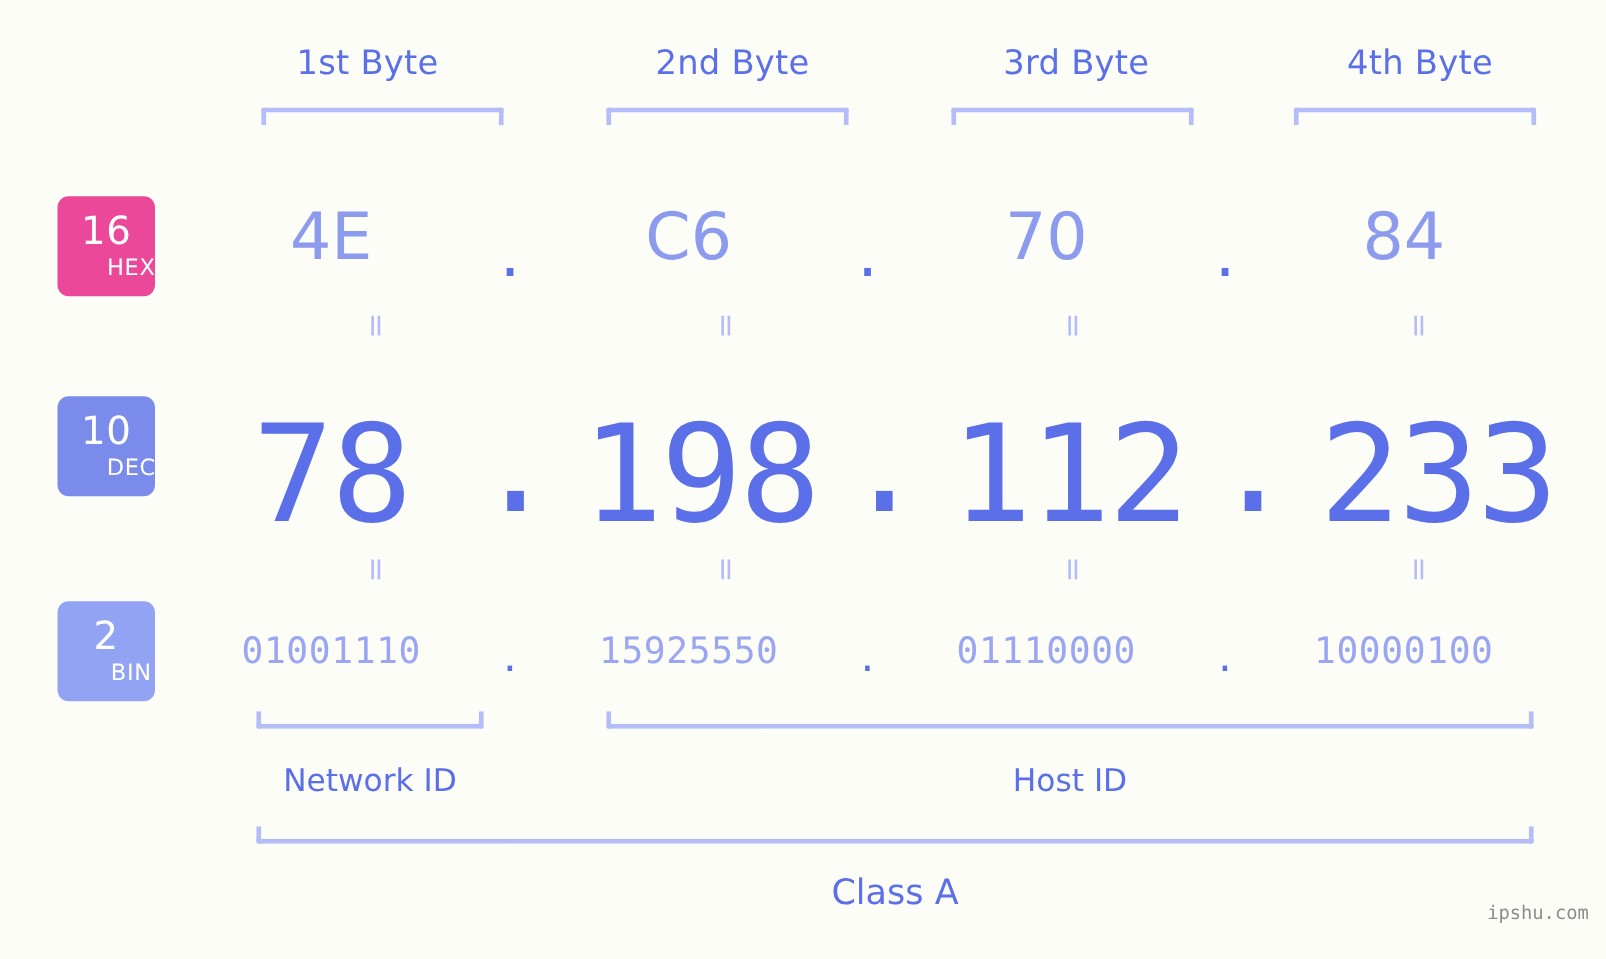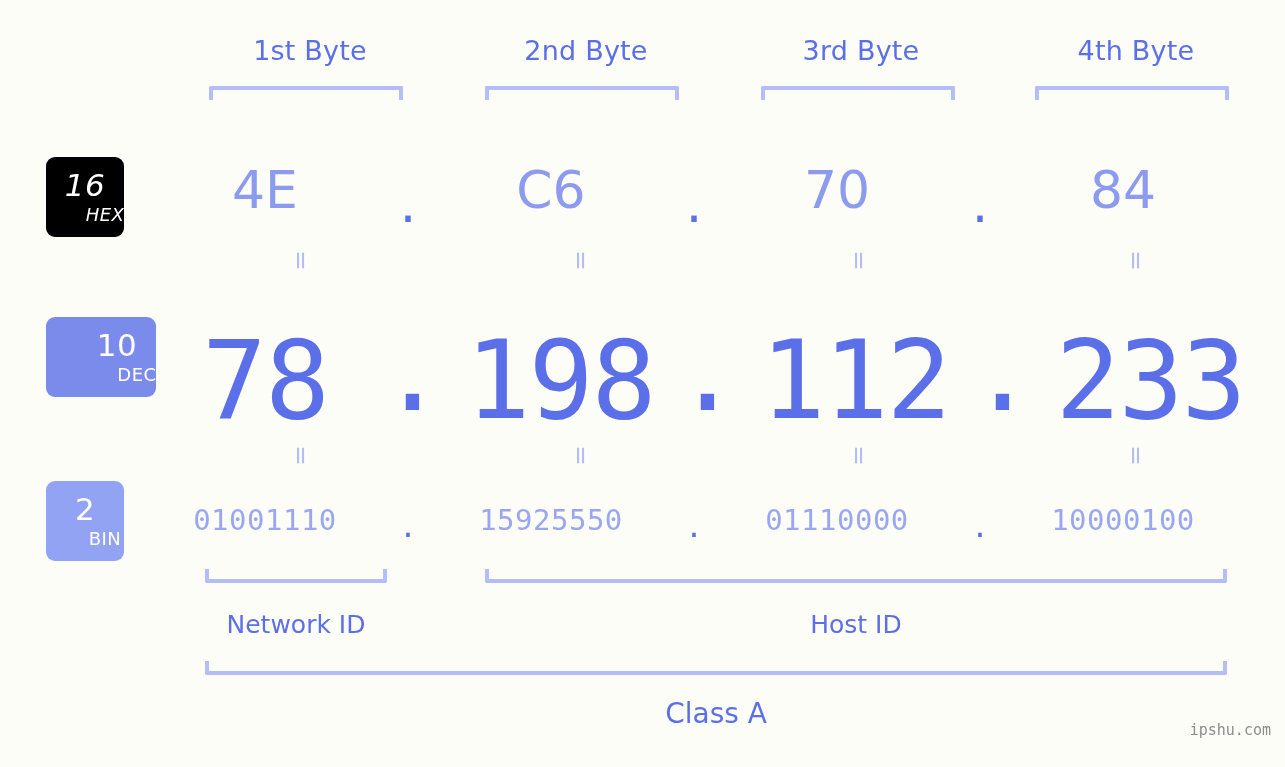--- a/index.html
+++ b/index.html
@@ -207,35 +207,35 @@
     color: #8d8d8d;
     letter-spacing: 0px;
     white-space: nowrap;
   }
 </style>
 </head>
 <body>
 
 <div id="stage">
 
-  <div class="byte-label" style="left:180px;text-align:center;">1st Byte</div>
+  <div class="byte-label" style="left:164px;text-align:center;">1st Byte</div>
   <div class="byte-label" style="left:456px;">2nd Byte</div>
   <div class="byte-label" style="left:731px;">3rd Byte</div>
   <div class="byte-label" style="left:1006px;">4th Byte</div>
 
   <div class="bracket-down" style="left:209px;  top:86px; width:194px;"></div>
   <div class="bracket-down" style="left:485px;  top:86px; width:194px;"></div>
   <div class="bracket-down" style="left:761px;  top:86px; width:194px;"></div>
   <div class="bracket-down" style="left:1035px; top:86px; width:194px;"></div>
 
-  <div class="badge" style="top:157px; background:#000000;font-style:italic;">
+  <div class="badge" style="top:157px; background:#ec4899;">
     <span class="num">16</span>
     <span class="nm">HEX</span>
   </div>
-  <div class="badge" style="top:317px; background:#7b8bec;padding-left:32px;">
+  <div class="badge" style="top:317px; background:#7b8bec;">
     <span class="num">10</span>
     <span class="nm">DEC</span>
   </div>
   <div class="badge" style="top:481px; background:#93a3f3;">
     <span class="num">2</span>
     <span class="nm">BIN</span>
   </div>
 
   <div class="row" id="row-hex">
     <div class="cell">4E</div>

